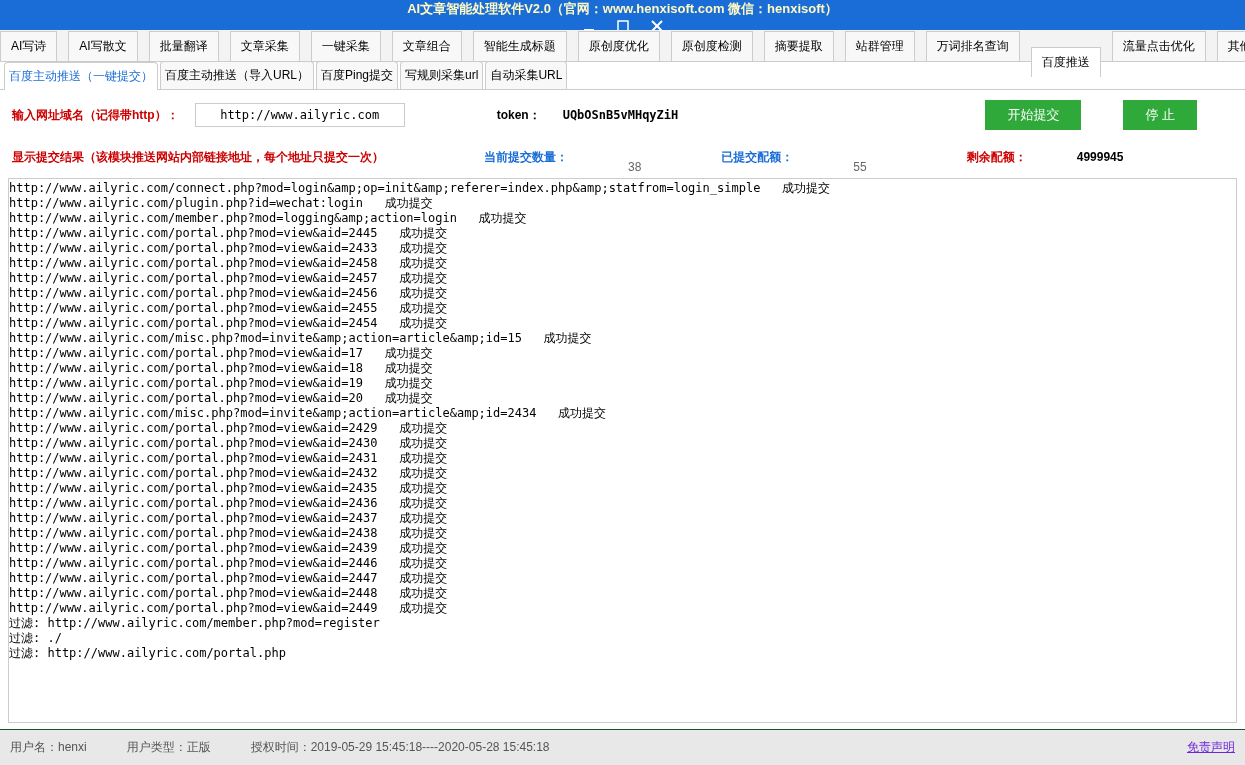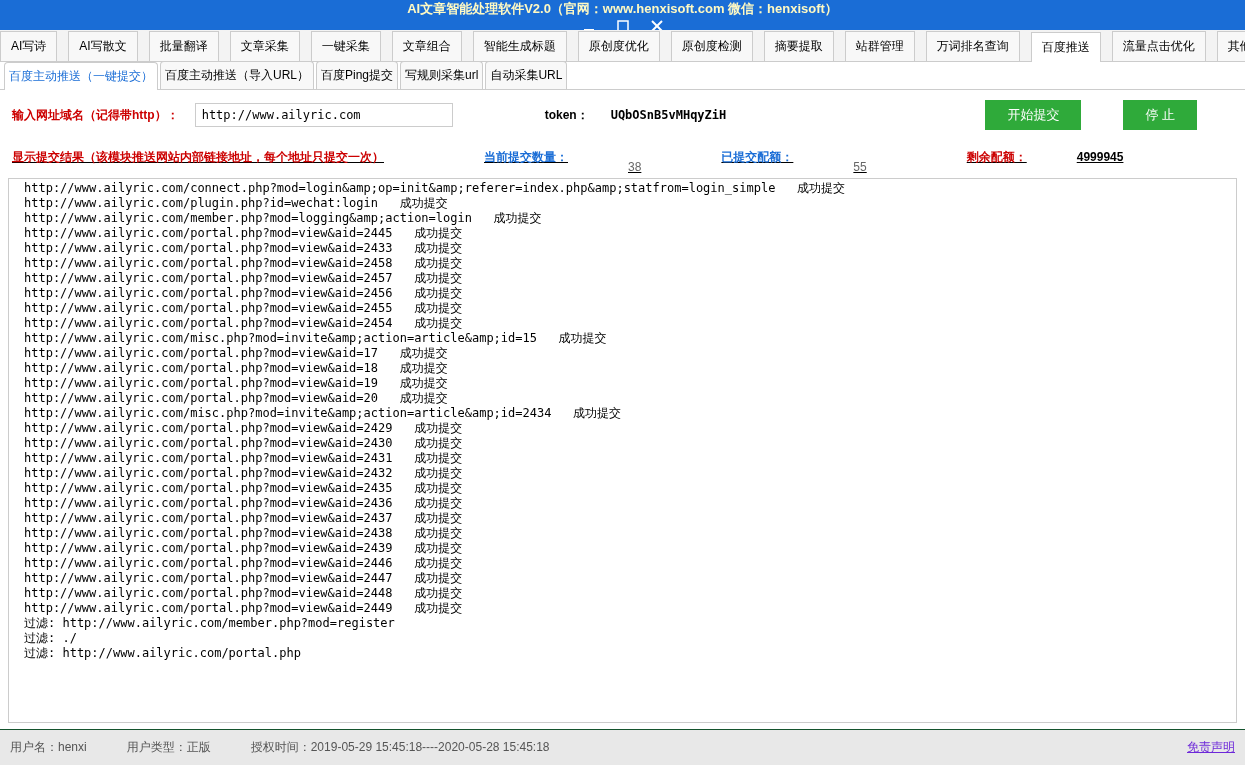--- a/index.html
+++ b/index.html
@@ -3,32 +3,32 @@
 <meta charset="utf-8">
 <style>
 * { margin: 0; padding: 0; box-sizing: border-box; }
 body { font-family: "Microsoft YaHei", SimSun, sans-serif; font-size: 12px; background: #fff; width: 1245px; height: 765px; overflow: hidden; display: flex; flex-direction: column; }
 .titlebar { background: #1a6dd6; color: #fef9c3; height: 30px; display: flex; align-items: center; padding: 0 8px; font-size: 13px; font-weight: bold; flex-direction: column; }
 .titlebar-text { flex: 1; }
 .win-controls { display: flex; gap: 18px; align-items: center; }
 .win-btn { width: 16px; height: 16px; display: flex; align-items: center; justify-content: center; cursor: pointer; }
 .main-tabs { display: flex; background: #f3f3f3; border-bottom: 1px solid #ccc; height: 32px; align-items: flex-end; padding-top: 4px; }
 .main-tab { padding: 6px 10px; border: 1px solid #ccc; border-bottom: none; background: #f8f8f8; margin-right: 11px; cursor: pointer; white-space: nowrap; font-size: 12px; }
-.main-tab.active { background: #fff; position: relative; top: 1px; }
+.main-tab.active { background: #fff; position: relative; top: 16px; }
 .sub-tabs { display: flex; background: #fff; border-bottom: 1px solid #ccc; height: 28px; align-items: flex-end; padding-top: 3px; padding-left: 4px; }
 .sub-tab { padding: 5px 4px; border: 1px solid #ccc; border-bottom: none; background: #f8f8f8; margin-right: 2px; cursor: pointer; white-space: nowrap; font-size: 12px; border-radius: 4px 4px 0 0; }
 .sub-tab.active { background: #fff; color: #1a6dd6; position: relative; top: 1px; }
 .form-row { display: flex; align-items: center; padding: 10px 12px 8px 12px; gap: 16px; }
 .label-red { color: #c00; font-weight: bold; }
 .label-blue { color: #1a6dd6; }
 .txt-input { border: 1px solid #ccc; padding: 4px 6px; font-family: monospace; font-size: 12px; }
 .btn-green { background: #2faa3a; color: #fff; border: none; padding: 6px 22px; cursor: pointer; font-size: 13px; }
-.status-row { display: flex; align-items: center; padding: 2px 12px 4px 12px; gap: 20px; font-size: 12px; text-decoration: underline; }
+.status-row { display: flex; align-items: center; padding: 2px 12px 4px 12px; gap: 20px; font-size: 12px; }
 .status-gray { color: #666; margin-top: 20px; }
-.log-area { flex: 1; margin: 0 8px 6px 8px; border: 1px solid #ccc; overflow-y: scroll; padding: 2px 15px; font-family: SimSun, monospace; font-size: 12px; line-height: 15px; white-space: pre; }
+.log-area { flex: 1; margin: 0 8px 6px 8px; border: 1px solid #ccc; overflow-y: scroll; padding: 2px 0; font-family: SimSun, monospace; font-size: 12px; line-height: 15px; white-space: pre; }
 .log-line { white-space: pre; }
 .status-bar { background: #e8e8e8; height: 36px; display: flex; align-items: center; padding: 0 10px; font-size: 12px; color: #555; border-top: 1px solid #14532d; }
 .status-bar .sp { margin-right: 40px; }
 .disclaimer { margin-left: auto; color: #6d28d9; text-decoration: underline; cursor: pointer; }
 ::-webkit-scrollbar { width: 16px; }
 ::-webkit-scrollbar-track { background: #f0f0f0; }
 ::-webkit-scrollbar-thumb { background: #c0c0c0; border: 1px solid #a0a0a0; }
 </style>
 </head>
 <body>
@@ -76,21 +76,21 @@
 <div class="sub-tabs" id="sub-tabs">
     <div class="sub-tab active">百度主动推送（一键提交）</div>
     <div class="sub-tab">百度主动推送（导入URL）</div>
     <div class="sub-tab">百度Ping提交</div>
     <div class="sub-tab">写规则采集url</div>
     <div class="sub-tab">自动采集URL</div>
   </div>
 
 <div class="form-row">
   <span class="label-red">输入网址域名（记得带http）：</span>
-  <input class="txt-input" style="width: 258px;" value="http://www.ailyric.com">
+  <input class="txt-input" style="width: 210px; text-align: center;" value="http://www.ailyric.com">
   <span style="width:60px"></span>
   <span style="font-weight:bold">token：</span>
   <input class="txt-input" style="width: 150px; border: none; background: transparent; font-weight: bold;" value="UQbOSnB5vMHqyZiH">
   <span style="flex:1"></span>
   <button class="btn-green">开始提交</button>
   <span style="width:10px"></span>
   <button class="btn-green">停 止</button>
   <span style="width:20px"></span>
 </div>
 

